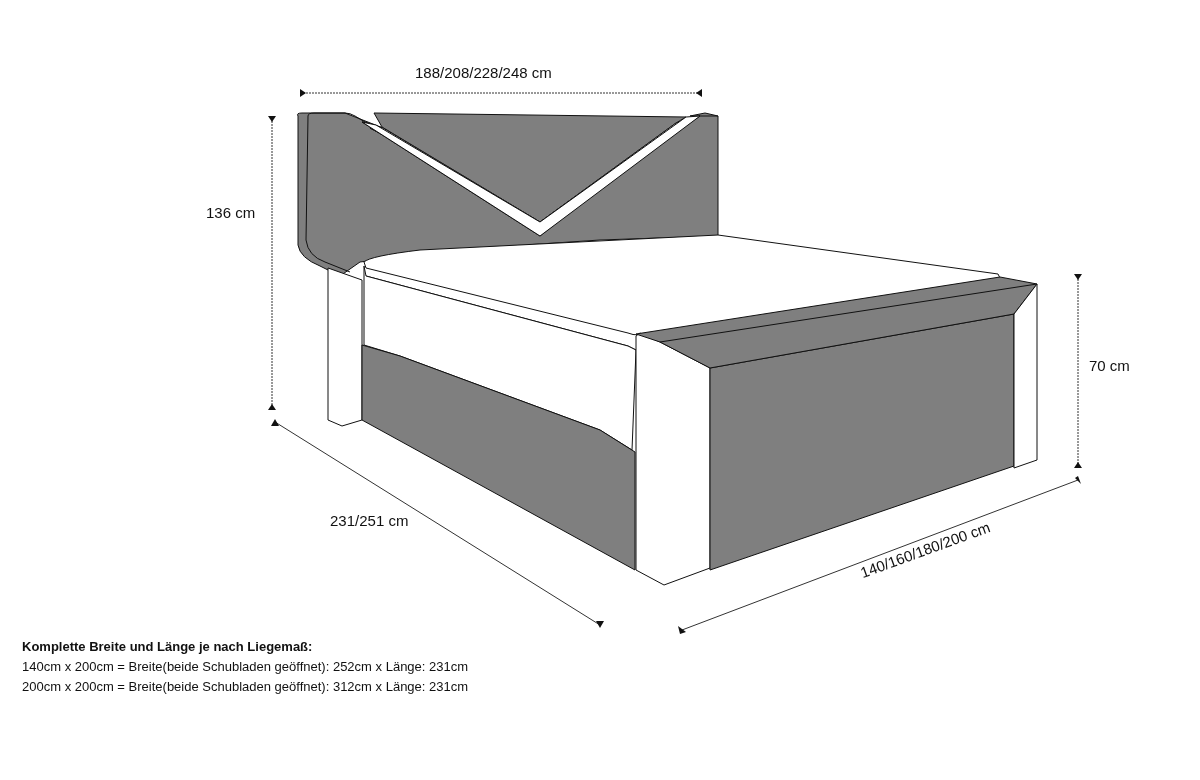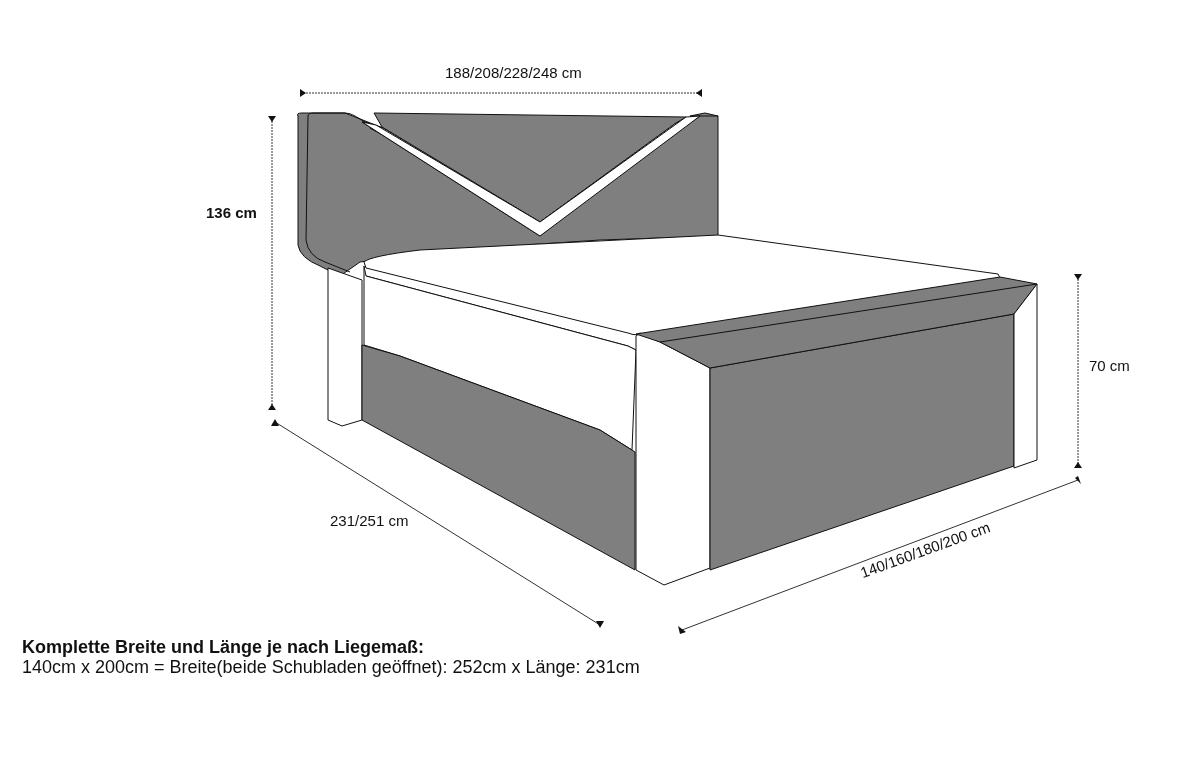--- a/index.html
+++ b/index.html
@@ -1,25 +1,25 @@
 <!DOCTYPE html>
 <html><head>
   <meta charset="utf-8">
   <style>
     html, body { margin: 0; padding: 0; background: #ffffff; }
     body { width: 1200px; height: 780px; position: relative; overflow: hidden;
            font-family: "Liberation Sans", "DejaVu Sans", sans-serif; color: #111; }
     #drawing { position: absolute; left: 0; top: 0; width: 1200px; height: 780px; }
     .dim-label { position: absolute; font-size: 15px; color: #111; white-space: nowrap; }
-    #lbl-top { left: 415px; top: 64px; margin-left: 30px; }
-    #lbl-height-left { left: 206px; top: 204px; font-weight: bold; }
+    #lbl-top { left: 415px; top: 64px; }
+    #lbl-height-left { left: 206px; top: 204px; }
     #lbl-height-right { left: 1089px; top: 357px; }
     #lbl-length { left: 330px; top: 512px; }
     #lbl-width { left: 858px; top: 565px; transform: rotate(-20deg); transform-origin: left top; }
-    #specs { position: absolute; left: 22px; top: 637px; font-size: 18px; line-height: 20.2px; }
+    #specs { position: absolute; left: 22px; top: 637px; font-size: 13px; line-height: 20.2px; }
     #specs .title { font-weight: bold; }
     #specs .row b { font-weight: normal; }
   </style>
 </head>
 <body>
 
 <svg id="drawing" viewBox="0 0 1200 780" xmlns="http://www.w3.org/2000/svg">
   <g stroke="#111" stroke-width="1" stroke-linejoin="round">
 
     <g>
@@ -76,13 +76,14 @@
 
 <div class="dim-label" id="lbl-top">188/208/228/248 cm</div>
 <div class="dim-label" id="lbl-height-left">136 cm</div>
 <div class="dim-label" id="lbl-height-right">70 cm</div>
 <div class="dim-label" id="lbl-length">231/251 cm</div>
 <div class="dim-label" id="lbl-width">140/160/180/200 cm</div>
 
 <div id="specs">
   <div class="title">Komplette Breite und Länge je nach Liegemaß:</div>
   <div class="row"><span>140cm x 200cm =</span> <b>Breite(beide Schubladen geöffnet):</b> <span>252cm x</span> <b>Länge:</b> <span>231cm</span></div>
+  <div class="row"><span>200cm x 200cm =</span> <b>Breite(beide Schubladen geöffnet):</b> <span>312cm x</span> <b>Länge:</b> <span>231cm</span></div>
 </div>
 
 </body></html>

